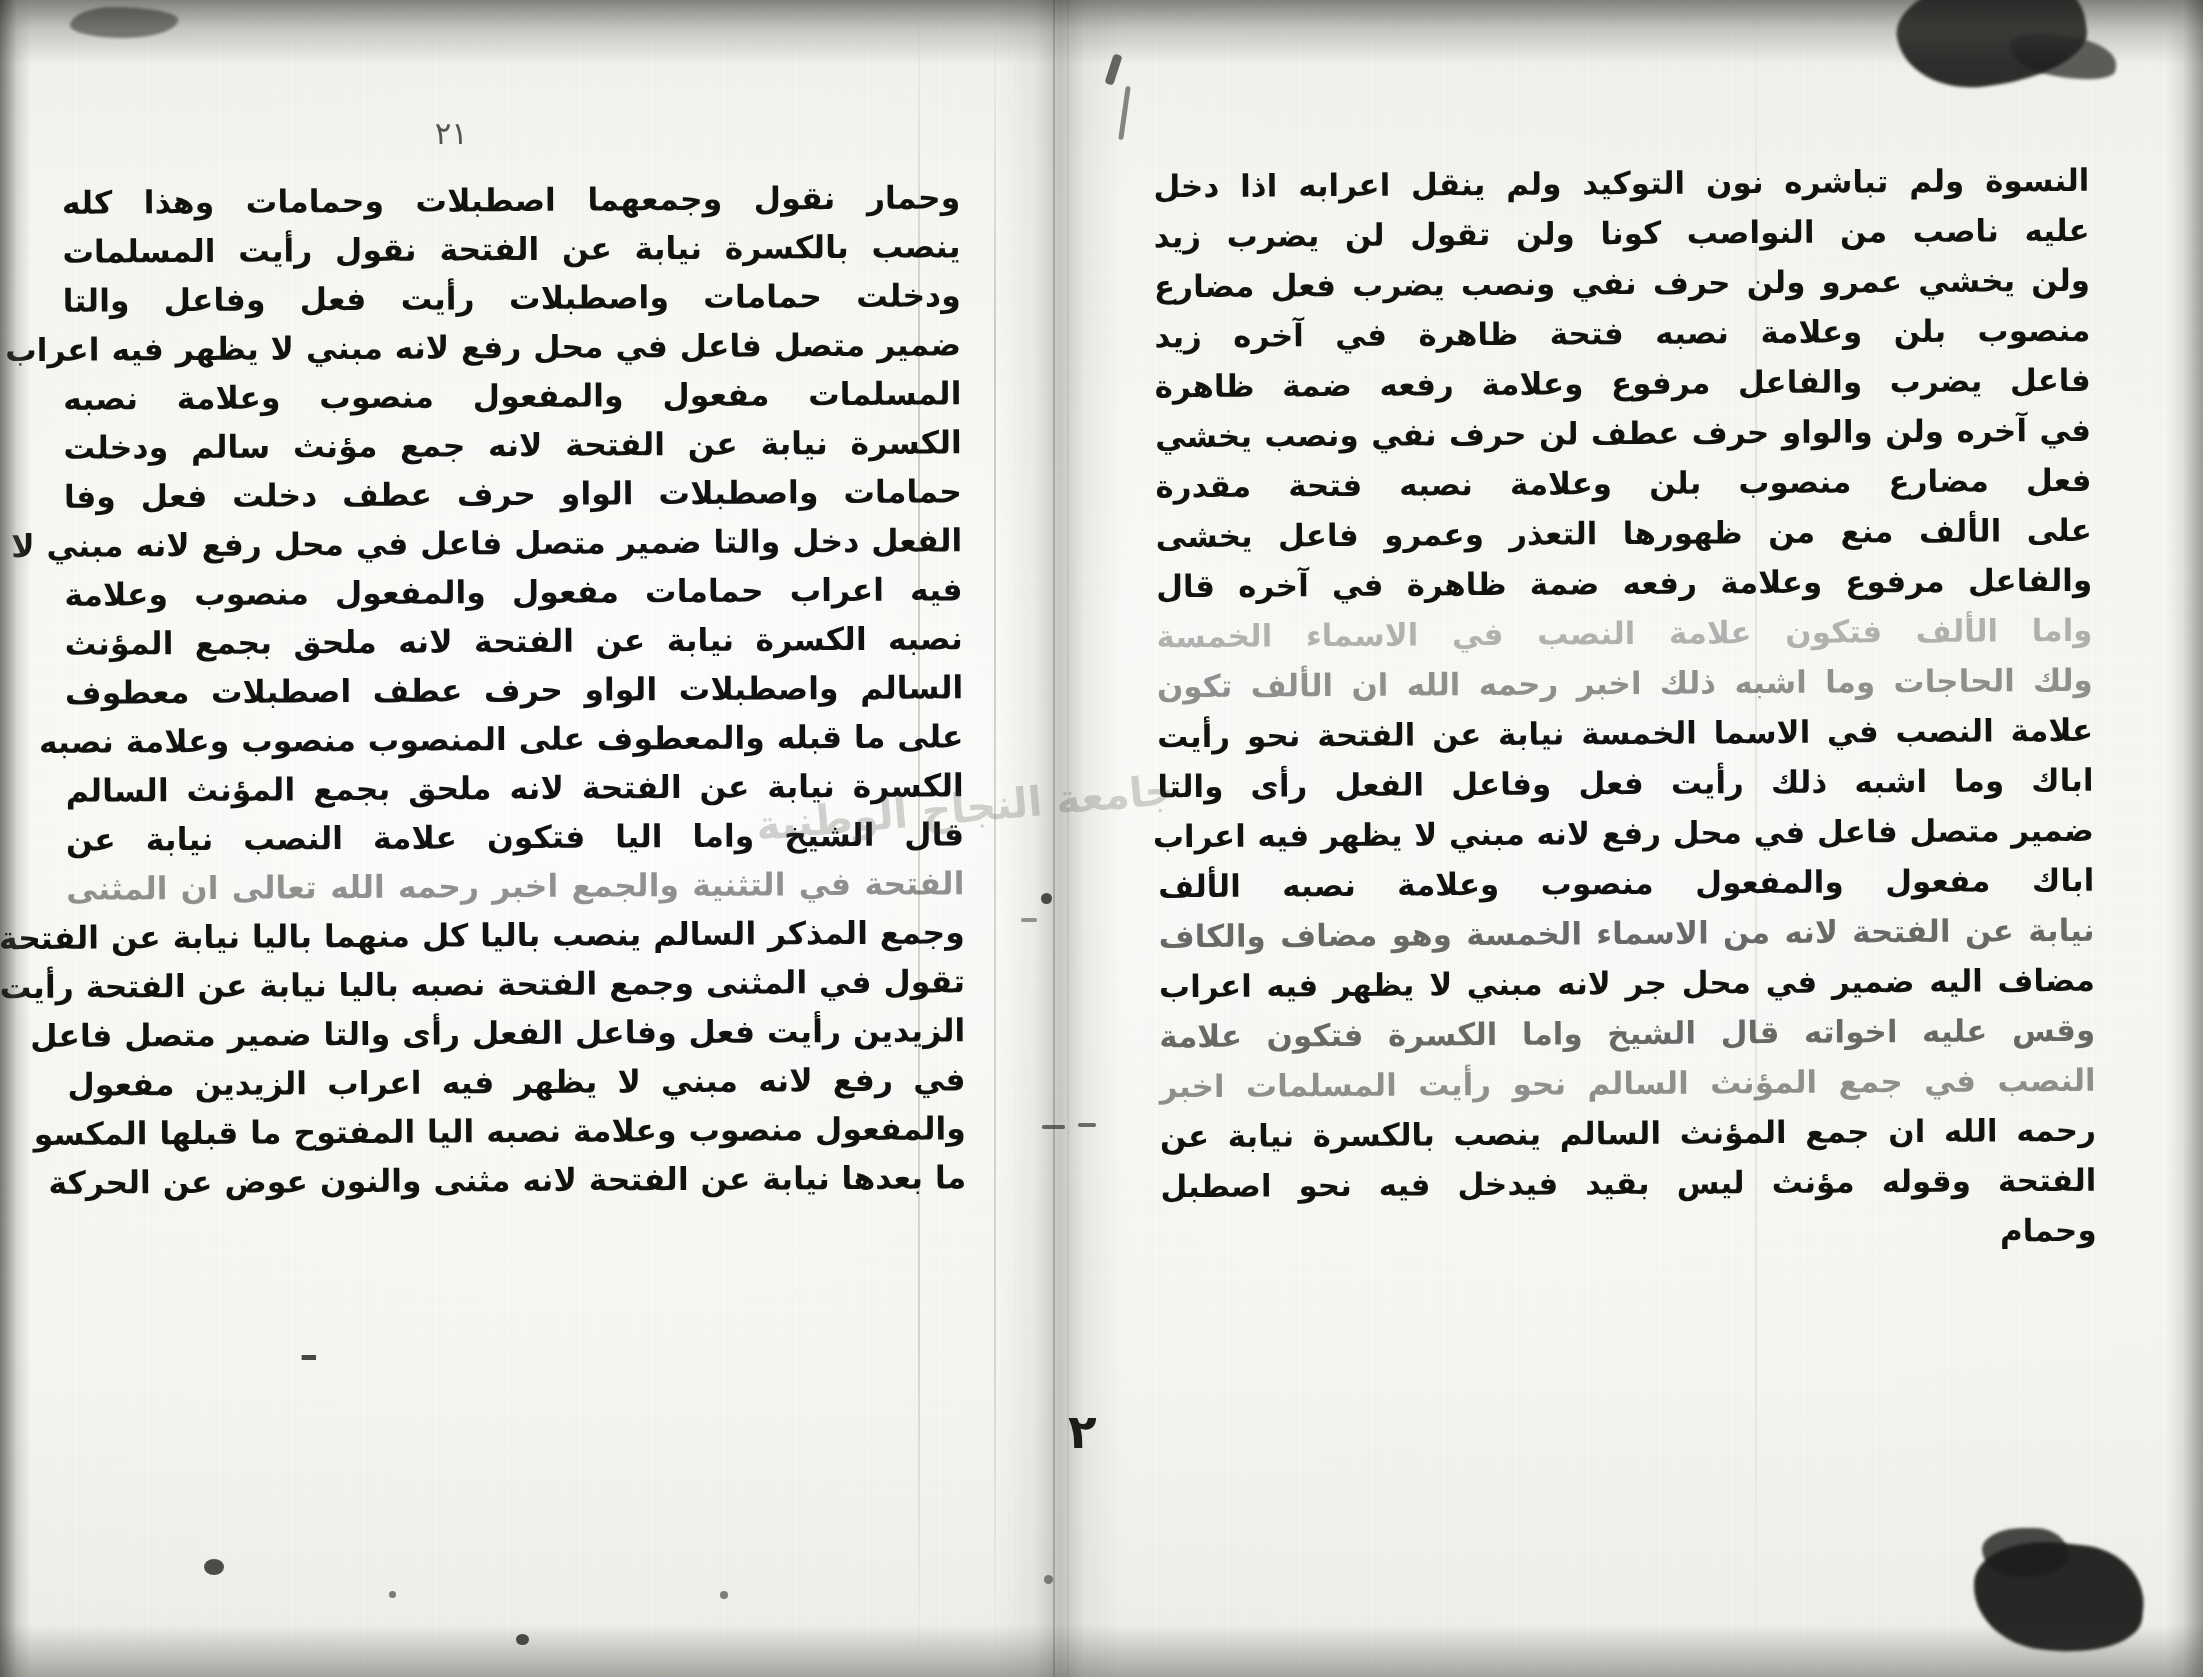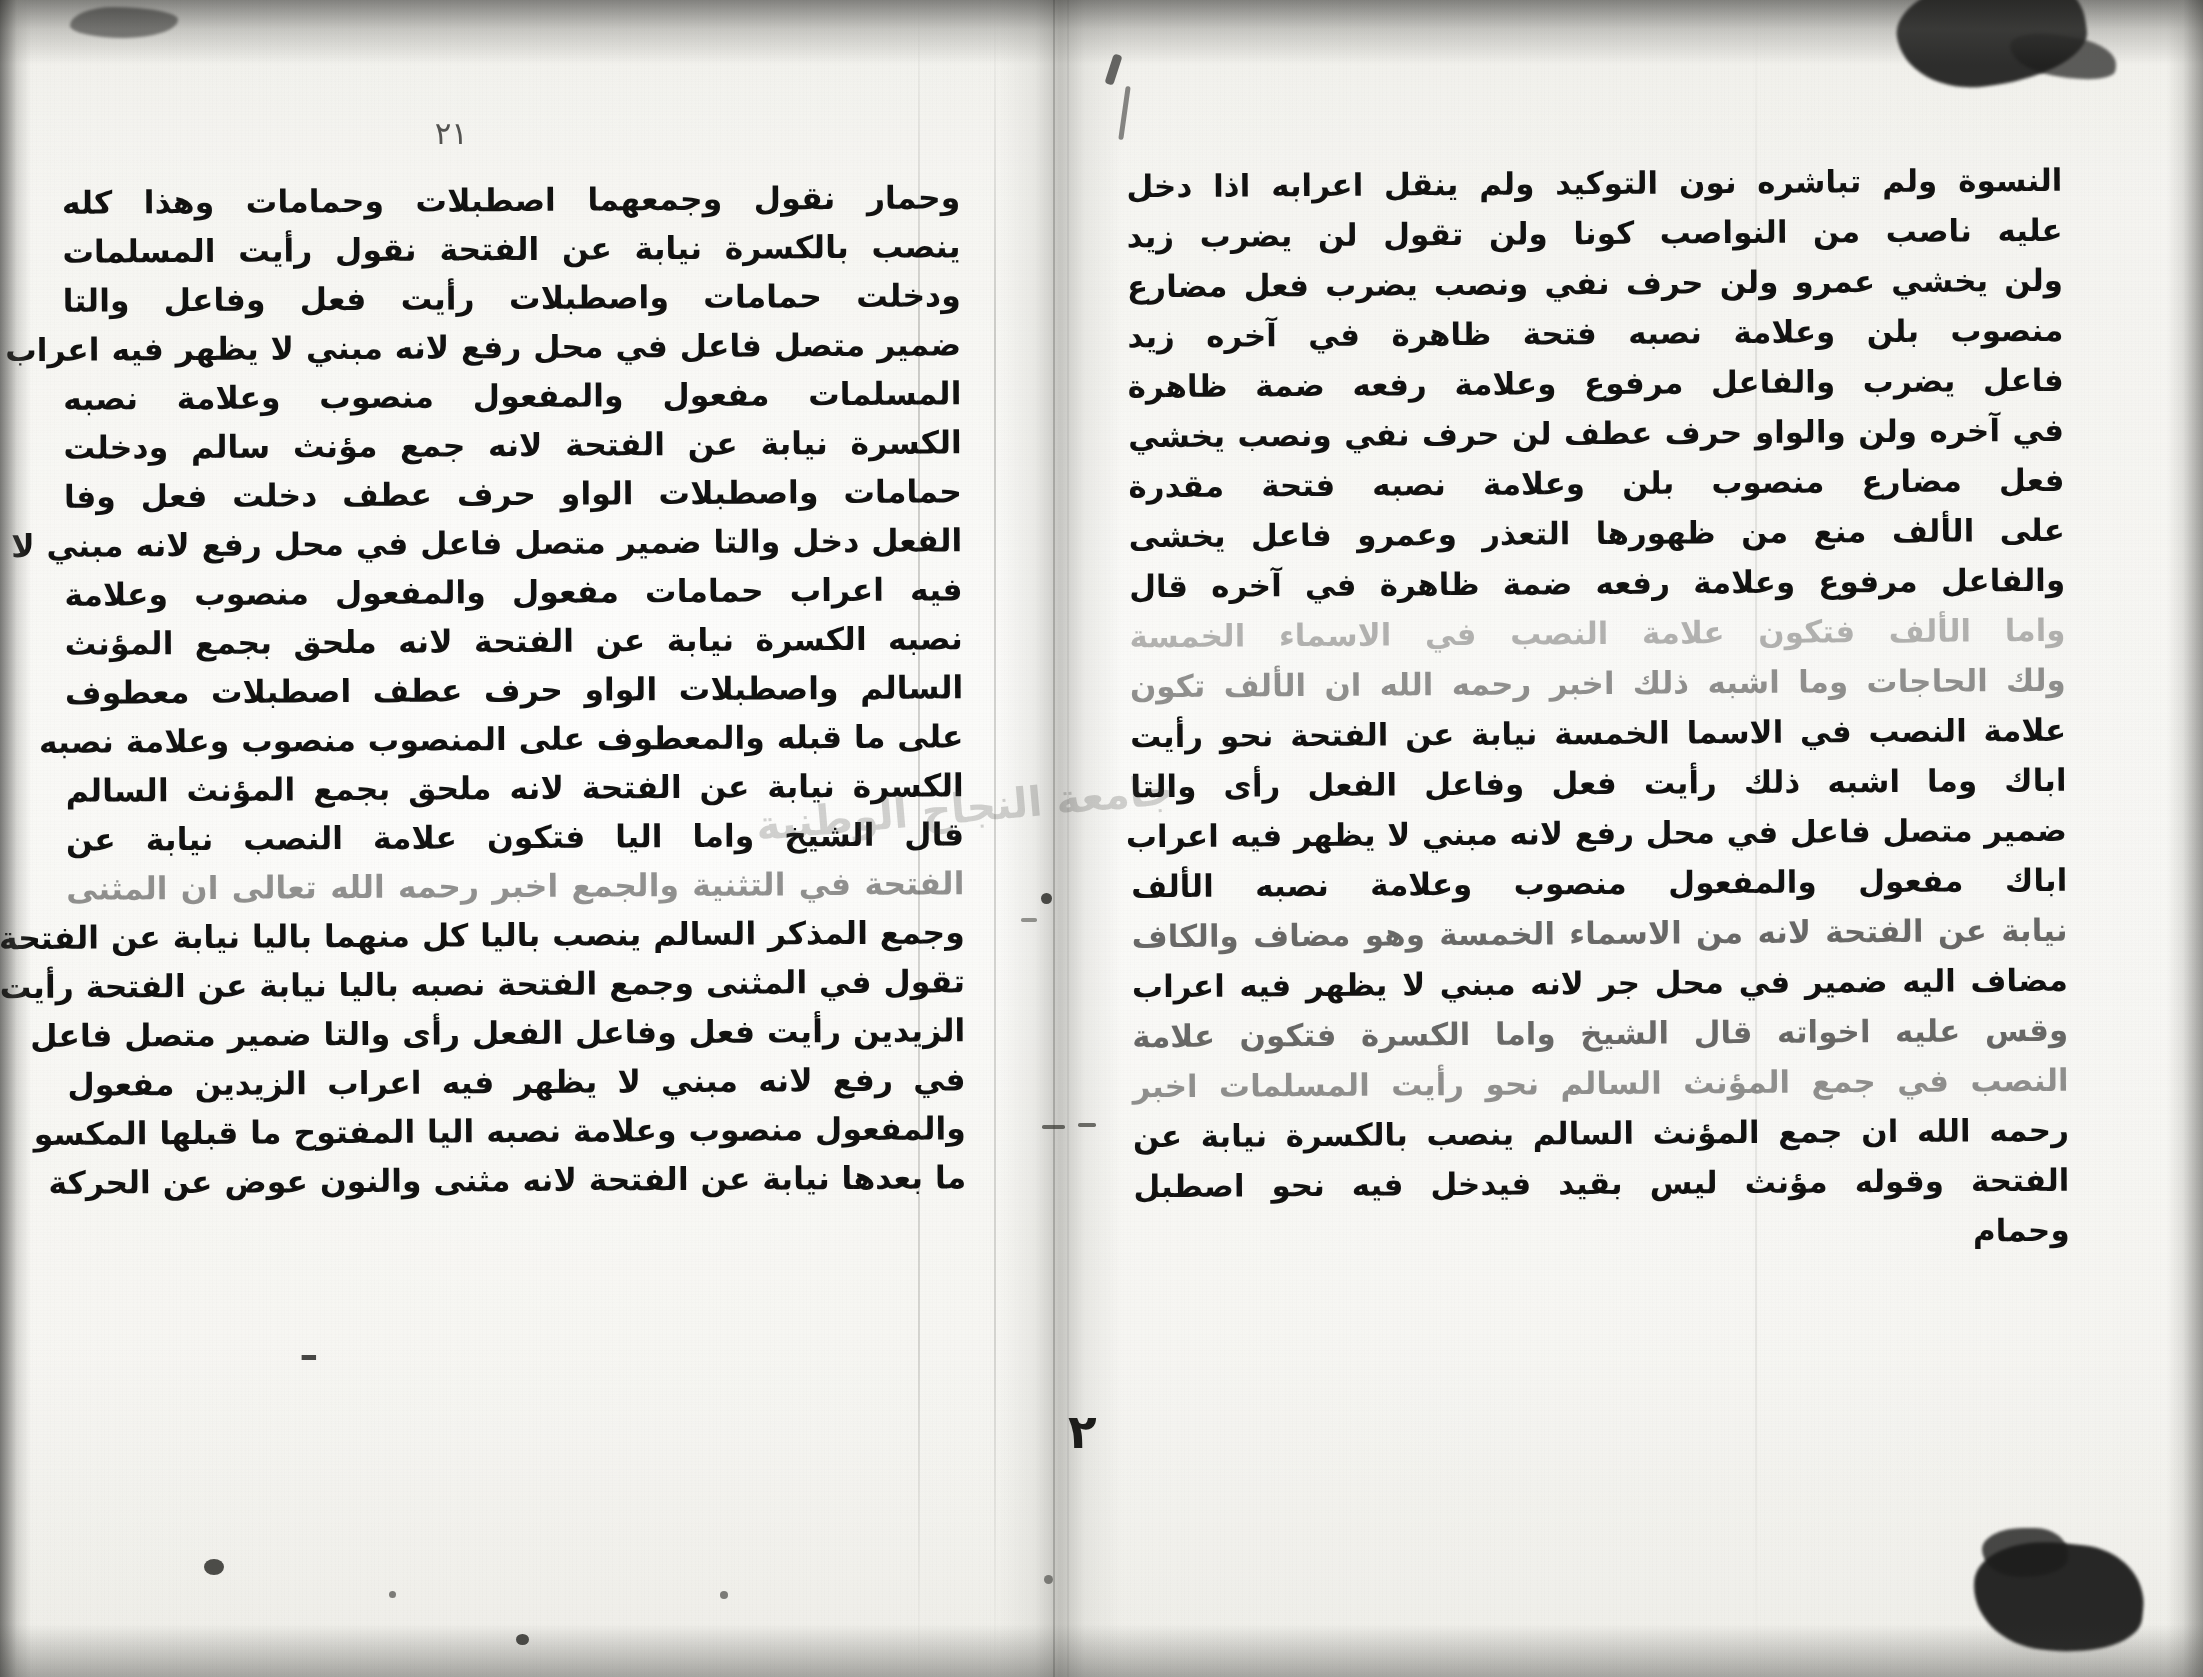--- a/index.html
+++ b/index.html
@@ -126,21 +126,21 @@
     pointer-events: none;
   }
 
   
   .leaf {
     position: absolute;
     top: 0;
     bottom: 0;
   }
   #leaf-left  { left: 54px;  width: 918px; }
-  #leaf-right { left: 1117px; width: 954px; }
+  #leaf-right { left: 1144px; width: 954px; }
 
   .folio-mark {
     position: absolute;
     font-family: "DejaVu Serif", serif;
     color: #2b2b29;
     opacity: 0.8;
     letter-spacing: 1.8px;
   }
 
   .text-block {

